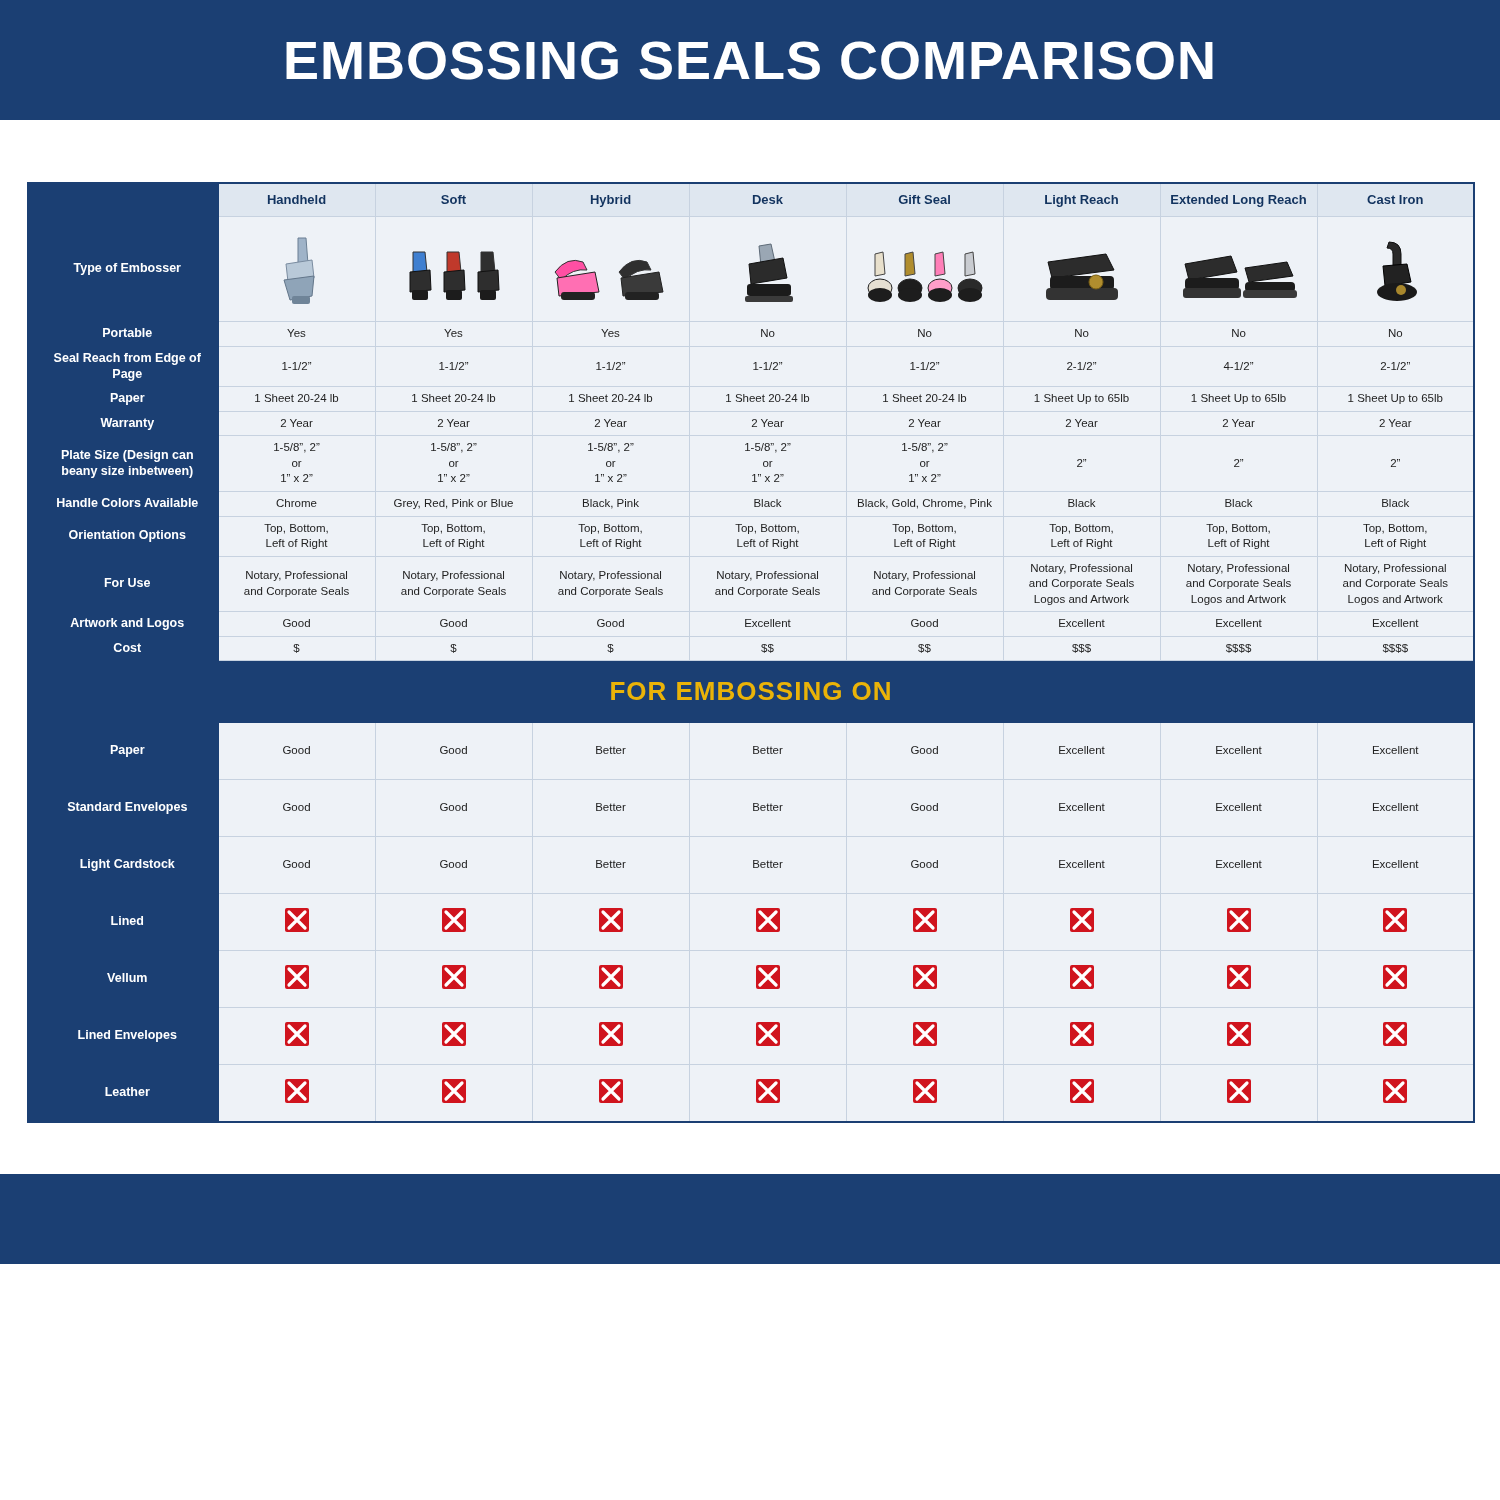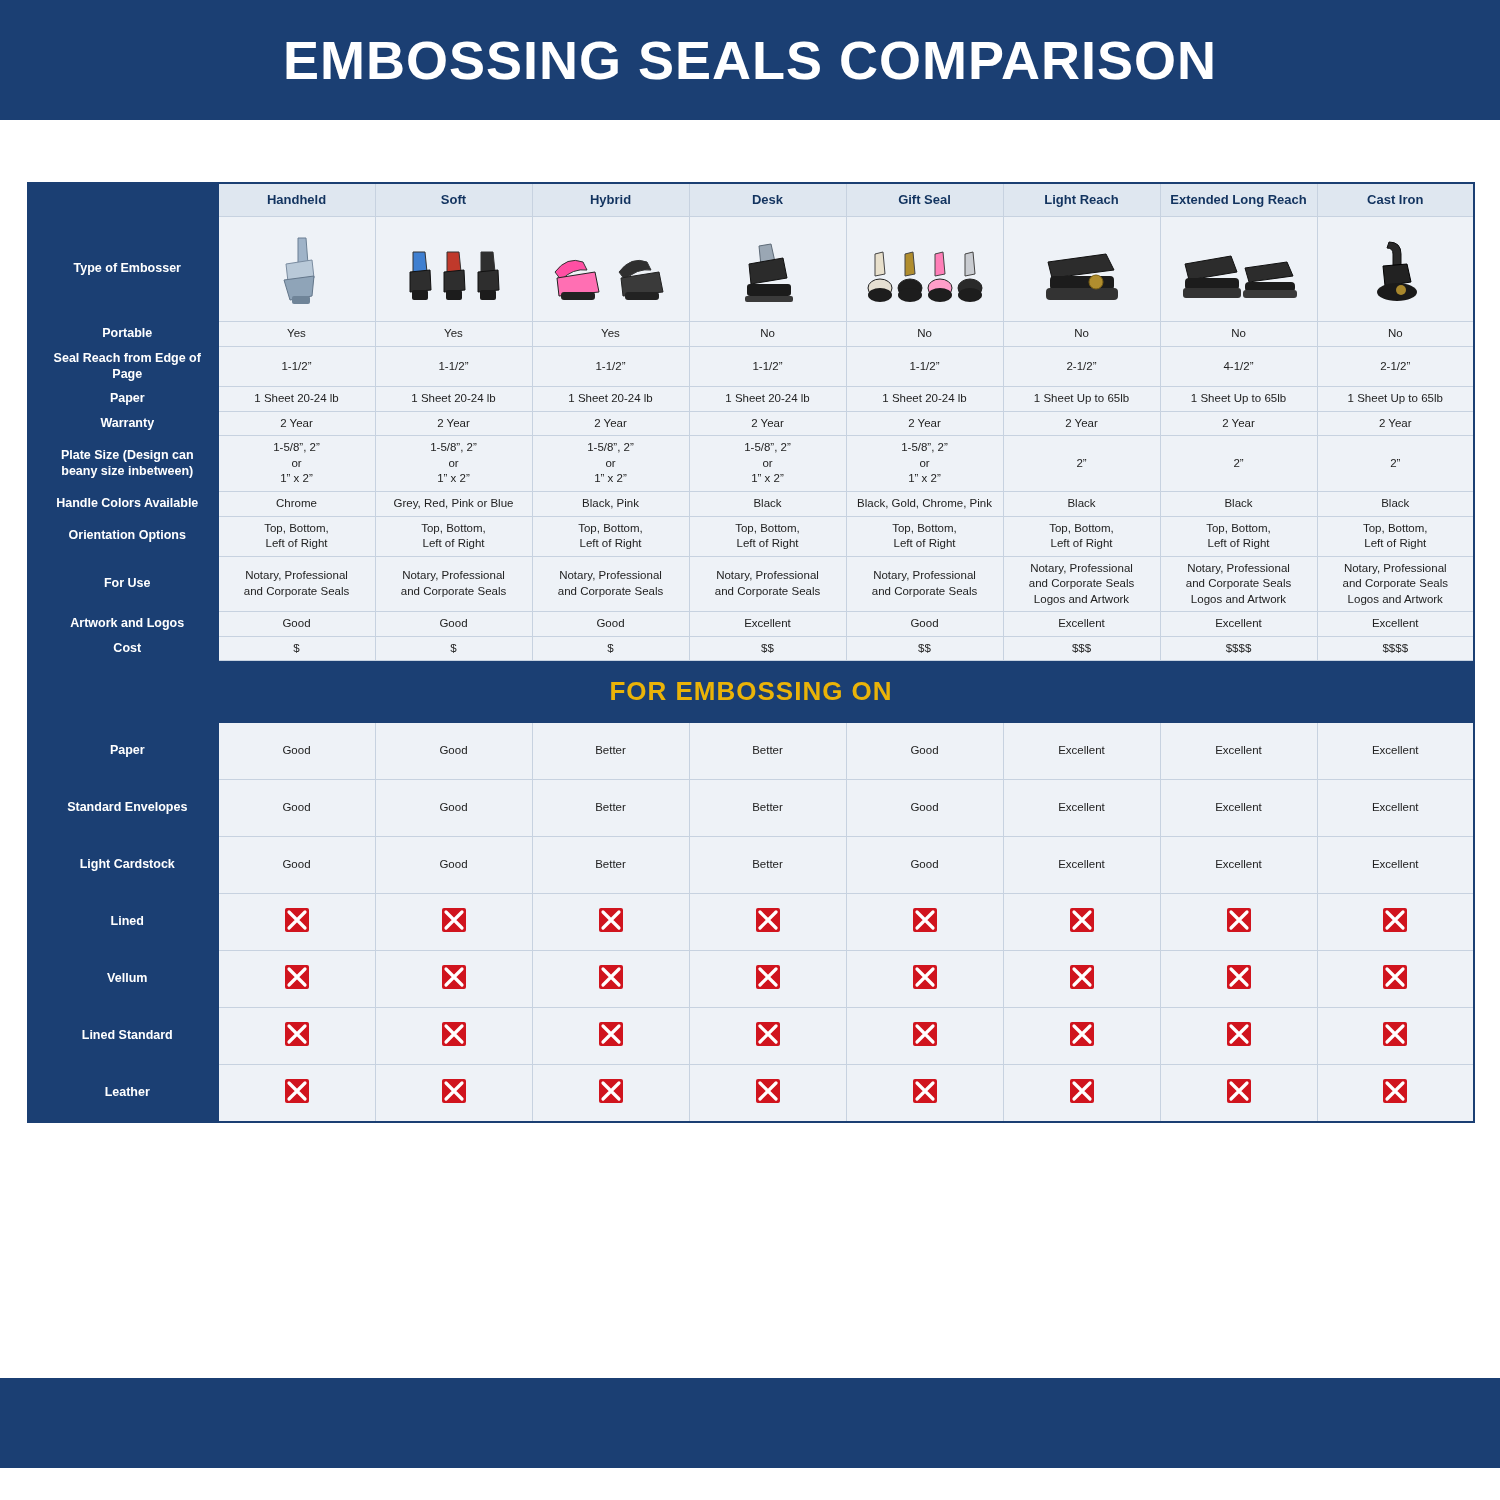--- a/index.html
+++ b/index.html
@@ -3,21 +3,21 @@
 <meta charset="utf-8">
 <style>
   html,body{margin:0;padding:0;}
   body{
     width:1500px;height:1500px;
     background:#ffffff;
     font-family:"Liberation Sans", sans-serif;
     color:#1a1a1a;
     overflow:hidden;
   }
-  .page{position:relative;width:1500px;height:1468px;background:#fff;}
+  .page{position:relative;width:1500px;height:1264px;background:#fff;}
 
   
   .header{
     height:120px;background:#1b3f73;display:flex;align-items:center;justify-content:center;
   }
   .header h1{
     margin:0;color:#ffffff;font-size:54px;font-weight:bold;letter-spacing:1px;
     text-transform:uppercase;
   }
   .header-rule{height:7px;background:#ffffff;}
@@ -454,21 +454,21 @@
                   <path d="M5 5 L21 21 M21 5 L5 21" stroke="#ffffff" stroke-width="3.2" stroke-linecap="round"></path>
                   <path d="M2 2 L24 24" stroke="#ffffff" stroke-width="0"></path>
                 </svg></span></td>
             <td><span class="xmark"><svg class="eimg" width="26" height="26" viewBox="0 0 26 26">
                   <rect x="1" y="1" width="24" height="24" rx="2" fill="#d0141e"></rect>
                   <path d="M5 5 L21 21 M21 5 L5 21" stroke="#ffffff" stroke-width="3.2" stroke-linecap="round"></path>
                   <path d="M2 2 L24 24" stroke="#ffffff" stroke-width="0"></path>
                 </svg></span></td>
           </tr>
           <tr class="tall">
-            <td class="rowlabel">Lined Standard</td>
+            <td class="rowlabel">Lined Envelopes</td>
             <td><span class="xmark"><svg class="eimg" width="26" height="26" viewBox="0 0 26 26">
                   <rect x="1" y="1" width="24" height="24" rx="2" fill="#d0141e"></rect>
                   <path d="M5 5 L21 21 M21 5 L5 21" stroke="#ffffff" stroke-width="3.2" stroke-linecap="round"></path>
                   <path d="M2 2 L24 24" stroke="#ffffff" stroke-width="0"></path>
                 </svg></span></td>
             <td><span class="xmark"><svg class="eimg" width="26" height="26" viewBox="0 0 26 26">
                   <rect x="1" y="1" width="24" height="24" rx="2" fill="#d0141e"></rect>
                   <path d="M5 5 L21 21 M21 5 L5 21" stroke="#ffffff" stroke-width="3.2" stroke-linecap="round"></path>
                   <path d="M2 2 L24 24" stroke="#ffffff" stroke-width="0"></path>
                 </svg></span></td>

